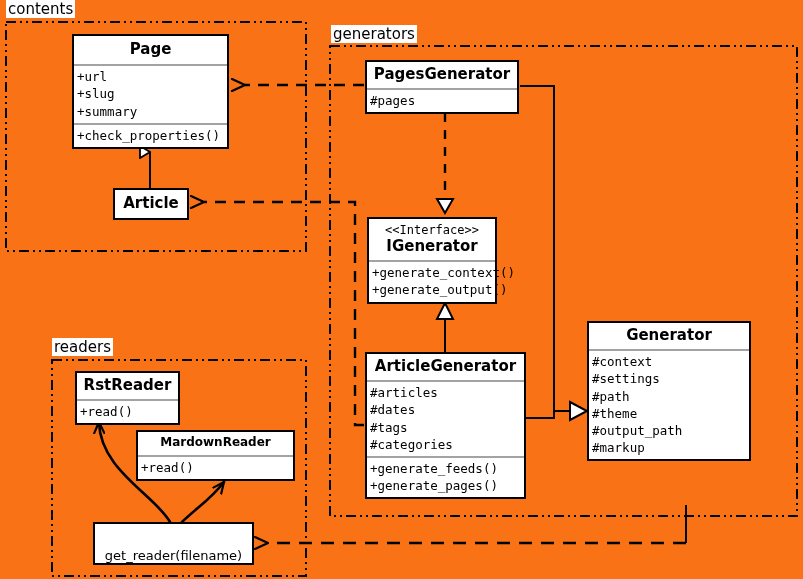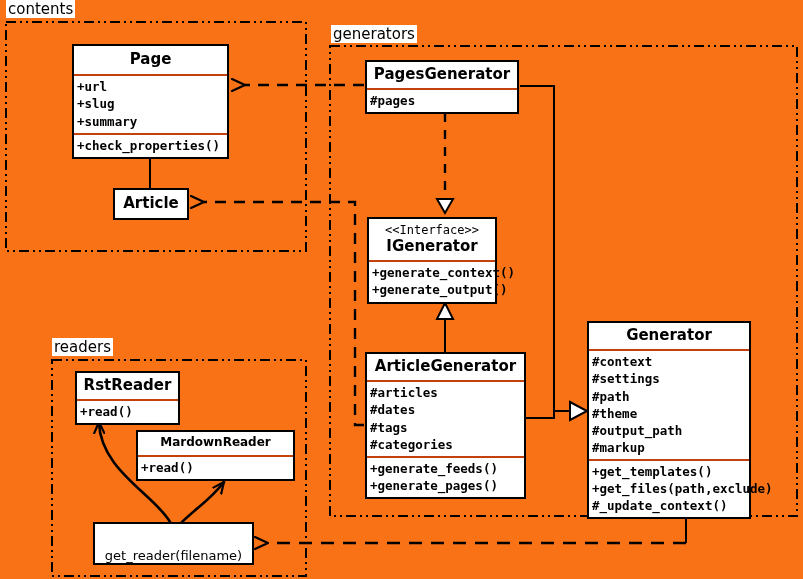--- a/index.html
+++ b/index.html
@@ -43,22 +43,21 @@
     line-height: 1.15;
   }
   .uml-stereotype {
     display: block;
     font-weight: normal;
     font-family: "DejaVu Sans Mono", monospace;
     font-size: 12px;
     line-height: 1.25;
   }
   .uml-sep {
-    border-top: 2px solid #c2410c;
-    font-weight: bold;
+    border-top: 2px solid #a3a3a3;
   }
   .uml-compartment {
     box-sizing: border-box;
     font-family: "DejaVu Sans Mono", monospace;
     font-size: 12.5px;
     color: #000000;
     padding: 2px 3px 3px 3px;
     line-height: 1.37;
     text-align: left;
   }
@@ -168,21 +167,21 @@
       <path d="M 182 522 C 200 505 210 500 224 482" fill="none" stroke="#000000" stroke-width="2.6" stroke-linecap="round" marker-end="url(#openArrowAuto)"></path>
     </g>
   </svg>
 
   <div class="pkg-label" style="left:6px; top:0px;">contents</div>
 
   <div class="pkg-label" style="left:331px; top:25px;">generators</div>
 
   <div class="pkg-label" style="left:52px; top:338px;">readers</div>
 
-  <div class="uml-class" style="left:72px; top:44px; width:157px;">
+  <div class="uml-class" style="left:72px; top:34px; width:157px;">
     <div class="uml-name" style="font-size:15px; padding-top:5px; padding-bottom:6px;">Page</div>
     <div class="uml-compartment uml-sep">
       <div>+url</div>
       <div>+slug</div>
       <div>+summary</div>
     </div>
     <div class="uml-compartment uml-sep">
       <div>+check_properties()</div>
     </div>
   </div>
@@ -226,25 +225,20 @@
   <div class="uml-class" style="left:587px; top:321px; width:164px;">
     <div class="uml-name" style="font-size:15px; padding-top:4px; padding-bottom:5px;">Generator</div>
     <div class="uml-compartment uml-sep">
       <div>#context</div>
       <div>#settings</div>
       <div>#path</div>
       <div>#theme</div>
       <div>#output_path</div>
       <div>#markup</div>
     </div>
-    <div class="uml-compartment uml-sep">
-      <div>+get_templates()</div>
-      <div>+get_files(path,exclude)</div>
-      <div>#_update_context()</div>
-    </div>
   </div>
 
   <div class="uml-class" style="left:75px; top:371px; width:105px;">
     <div class="uml-name" style="font-size:15px; padding-top:4px; padding-bottom:5px;">RstReader</div>
     <div class="uml-compartment uml-sep">
       <div>+read()</div>
     </div>
   </div>
 
   <div class="uml-class" style="left:136px; top:430px; width:159px;">

